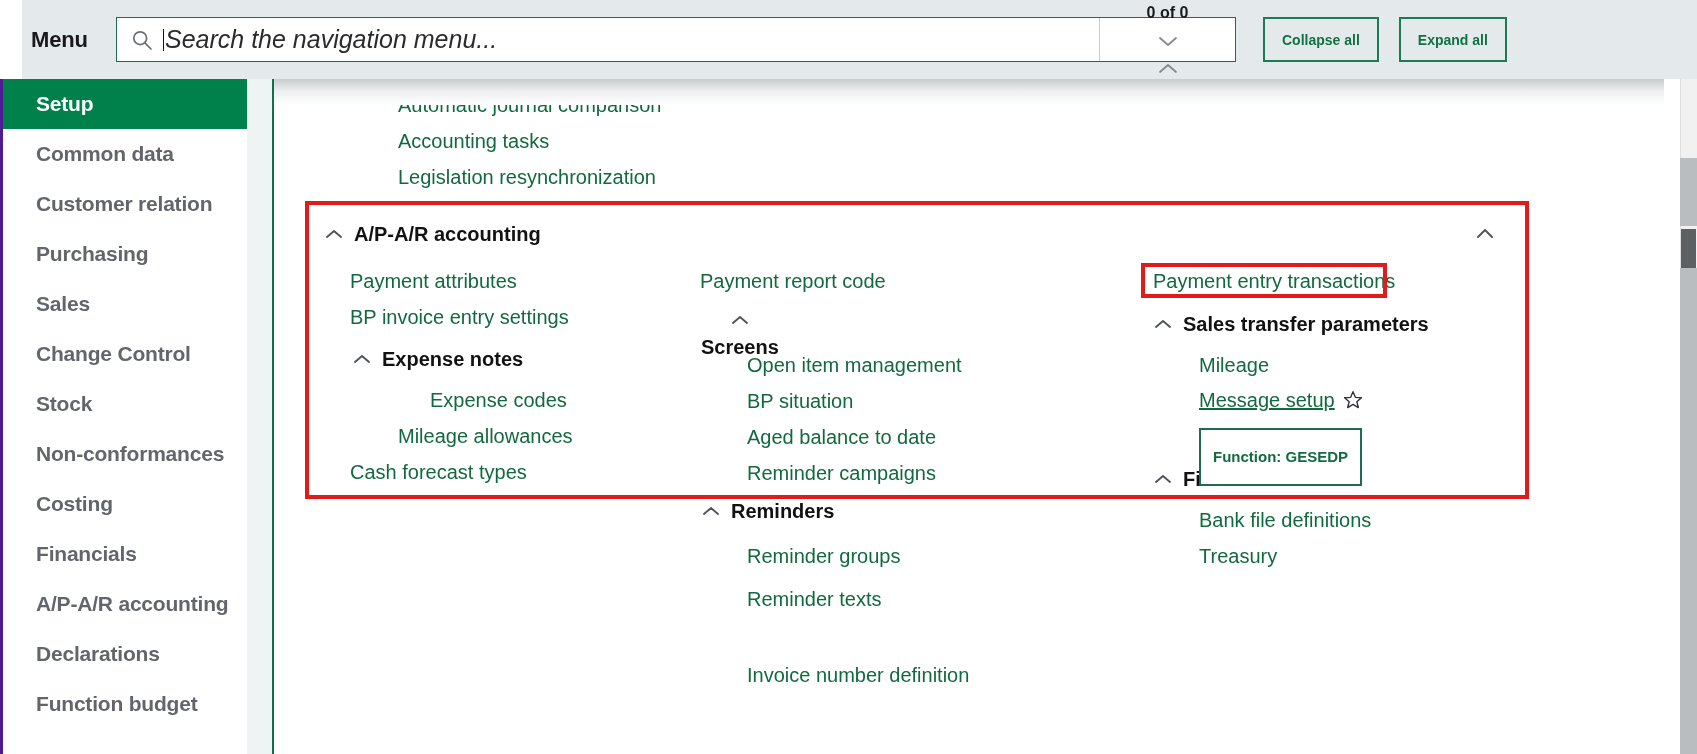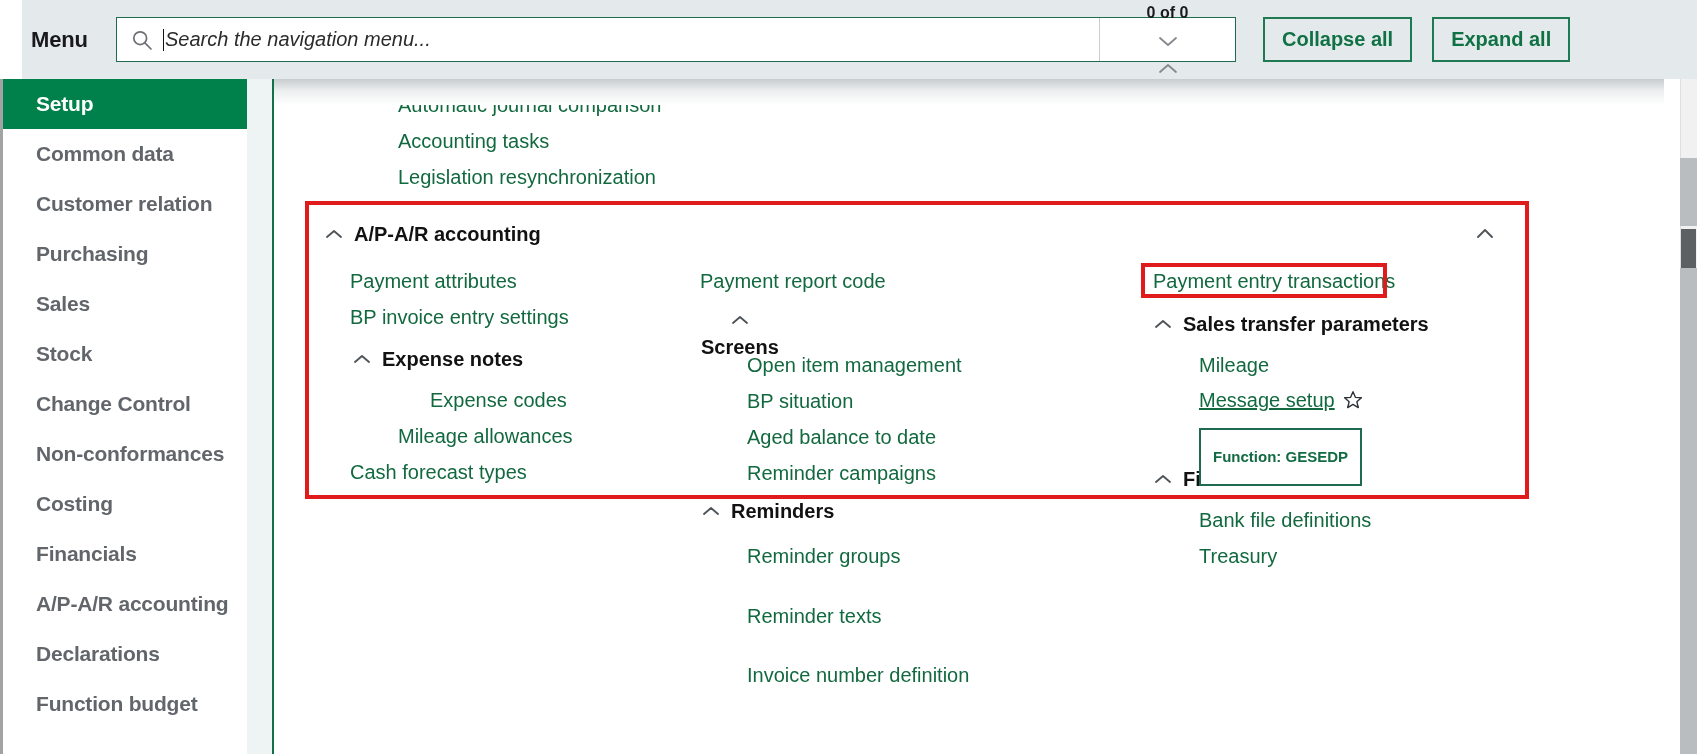--- a/index.html
+++ b/index.html
@@ -29,44 +29,44 @@
     margin-left: 4px;
   }
   .search-field { width: 982px; display: flex; align-items: center; padding-left: 14px; }
   .search-icon { width: 22px; height: 22px; flex: none; margin-right: 10px; color: #6c6f74; }
   .search-icon svg { display: block; }
   .caret {
     display: inline-block; width: 1px; height: 22px; background: #111;
     margin-right: 1px; vertical-align: middle;
   }
   .search-placeholder {
-    font-size: 20px; font-style: italic; color: #2b2b2b;
+    font-size: 25px; font-style: italic; color: #2b2b2b;
     font-family: "Liberation Sans", sans-serif; white-space: nowrap;
   }
   .search-counter {
     width: 136px; border-left: 1px solid #c9cdd0;
     display: flex; align-items: center; justify-content: center; gap: 11px; flex-direction: column;
   }
   .counter-text { font-size: 16px; font-weight: bold; color: #19191d; white-space: nowrap; }
   .chev-btn { color: #85898e; display: flex; align-items: center; }
   .chev-btn svg { display: block; }
 
   .hdr-btn {
     height: 45px; border: 2px solid #1e7a52; background: #e4eaec;
-    color: #0f7144; font-size: 20px; font-weight: bold;
+    color: #0f7144; font-size: 14px; font-weight: bold;
     display: flex; align-items: center; justify-content: center;
     padding: 0 17px; white-space: nowrap; cursor: pointer;
   }
   #collapse-all-btn { margin-left: 27px; }
   #expand-all-btn { margin-left: 20px; }
 
   
   .sidebar {
     position: absolute; left: 0; top: 79px; width: 273px; height: 675px;
-    background: #fff; border-left: 3px solid #a3a3a3; overflow: hidden;
+    background: #fff; border-left: 3px solid #4c1d95; overflow: hidden;
   }
   .side-item {
     height: 50px; display: flex; align-items: center; padding-left: 33px;
     font-size: 21px; font-weight: bold; color: #62666b;
     letter-spacing: -0.2px; white-space: nowrap; cursor: pointer;
   }
   .side-item.active { background: #00804a; color: #ffffff; }
 
   .side-gap {
     position: absolute; left: 247px; top: 79px; width: 25px; height: 675px;
@@ -188,22 +188,22 @@
     <div class="hdr-btn" id="collapse-all-btn">Collapse all</div>
     <div class="hdr-btn" id="expand-all-btn">Expand all</div>
   </div>
 
   <div class="sidebar">
     <div class="side-item active">Setup</div>
     <div class="side-item">Common data</div>
     <div class="side-item">Customer relation</div>
     <div class="side-item">Purchasing</div>
     <div class="side-item">Sales</div>
+    <div class="side-item">Change Control</div>
     <div class="side-item">Stock</div>
-    <div class="side-item">Change Control</div>
     <div class="side-item">Non-conformances</div>
     <div class="side-item">Costing</div>
     <div class="side-item">Financials</div>
     <div class="side-item">A/P-A/R accounting</div>
     <div class="side-item">Declarations</div>
     <div class="side-item">Function budget</div>
   </div>
 
   <div class="side-gap"></div>
   <div class="green-divider"></div>
@@ -266,21 +266,21 @@
     <div class="row abs" style="left:427px; top:409px;margin-top:13px;">
       <span class="chev-up">
         <svg width="20" height="14" viewBox="0 0 20 14" fill="none" stroke="currentColor" stroke-width="1.9">
           <polyline points="3,10 10,4 17,10" stroke-linecap="round" stroke-linejoin="round"></polyline>
         </svg>
       </span>
       <span class="grp-title">Reminders</span>
     </div>
 
     <div class="link abs" style="left:473px; top:467px;">Reminder groups</div>
-    <div class="link abs" style="left:473px; top:527px;">Reminder texts</div>
+    <div class="link abs" style="left:473px; top:510px;">Reminder texts</div>
 
 
     <div class="link abs" style="left:473px; top:586px;">Invoice number definition</div>
 
     <div class="link abs" style="left:879px; top:192px;">Payment entry transactions</div>
 
     <div class="row abs" style="left:879px; top:235px;">
       <span class="chev-up">
         <svg width="20" height="14" viewBox="0 0 20 14" fill="none" stroke="currentColor" stroke-width="1.9">
           <polyline points="3,10 10,4 17,10" stroke-linecap="round" stroke-linejoin="round"></polyline>

